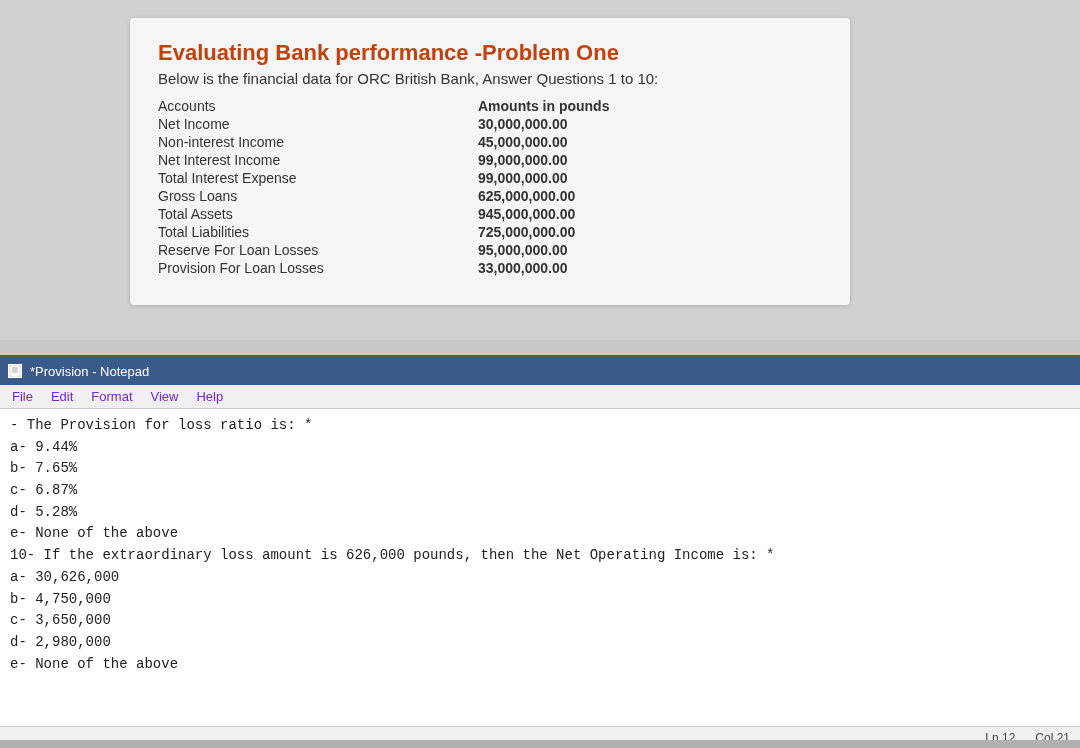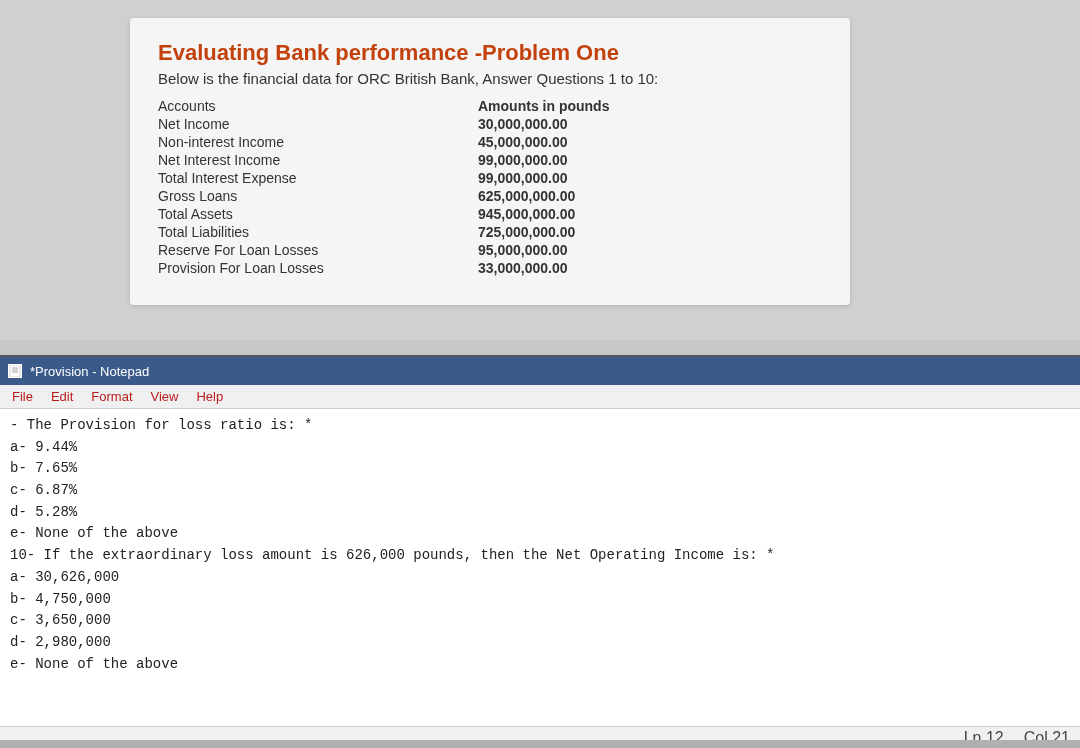--- a/index.html
+++ b/index.html
@@ -114,21 +114,21 @@
       display: flex;
       align-items: center;
       padding: 0 4px;
       border-bottom: 1px solid #ccc;
       gap: 2px;
     }
 
     .notepad-menu-item {
       padding: 2px 8px;
       font-size: 13px;
-      color: #b91c1c;
+      color: #6d28d9;
       cursor: pointer;
     }
 
     .notepad-content {
       flex: 1;
       background: #fff;
       padding: 6px 10px;
       font-family: 'Courier New', Courier, monospace;
       font-size: 14px;
       color: #222;
@@ -138,21 +138,21 @@
     }
 
     .notepad-statusbar {
       height: 22px;
       background: #f0f0f0;
       border-top: 1px solid #ccc;
       display: flex;
       align-items: center;
       justify-content: flex-end;
       padding: 0 10px;
-      font-size: 16px;
+      font-size: 12px;
       color: #444;
       gap: 20px;
     }
 
     
     .bottom-bar {
       position: absolute;
       bottom: 0;
       left: 0;
       width: 100%;

